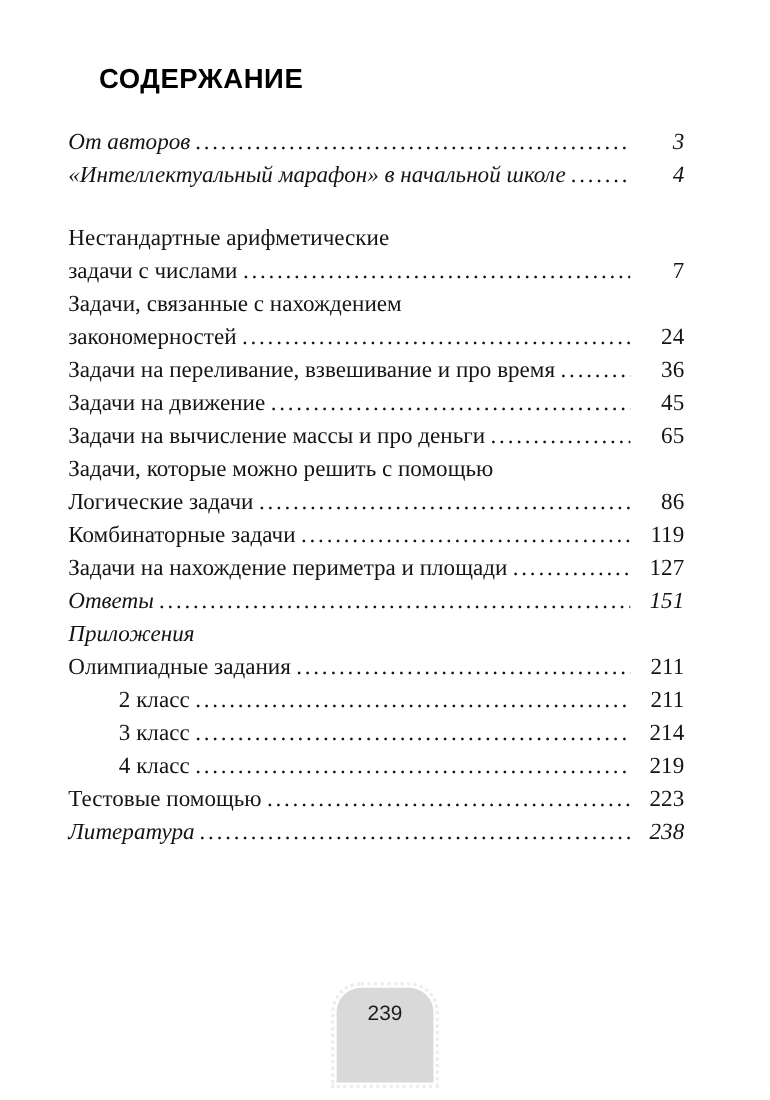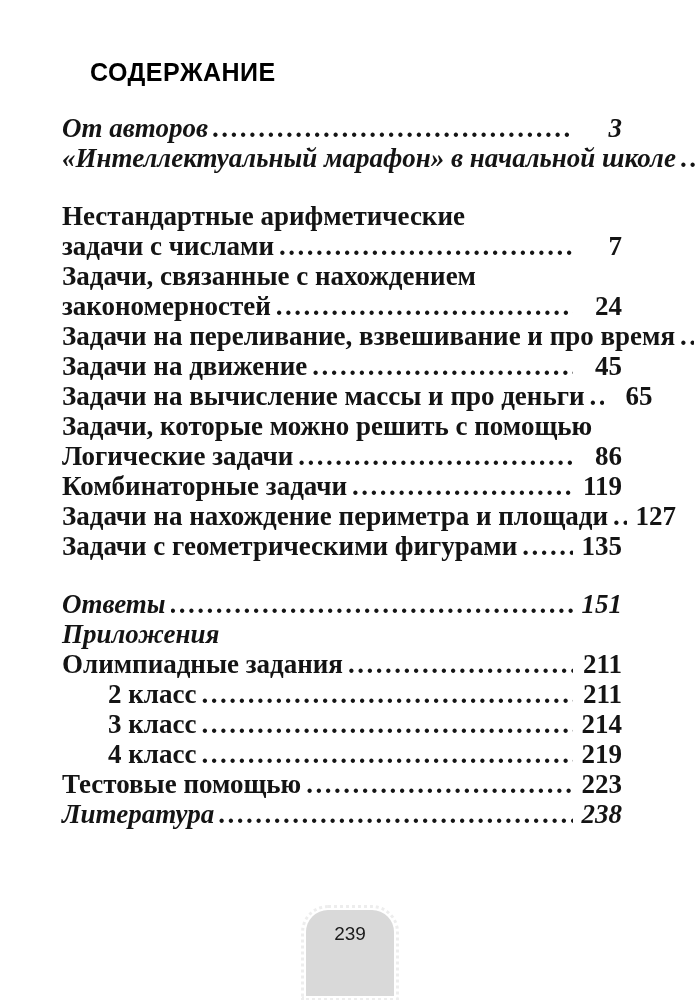--- a/index.html
+++ b/index.html
@@ -18,21 +18,21 @@
   }
   .title {
     font-family: "Liberation Sans", sans-serif;
     font-weight: bold;
     font-size: 25px;
     letter-spacing: 0.5px;
     color: #000000;
     margin: 0 0 26px 28px;
   }
   .toc { width: 100%; }
-  .entry { font-size: 27px; line-height: 30px; font-weight: bold; }
+  .entry { font-size: 21px; line-height: 30px; }
   .entry.italic { font-style: italic; }
   .entry.gap-after { margin-bottom: 28px; }
   .entry .line { white-space: nowrap; }
   .row { display: flex; align-items: baseline; }
   .entry.indent .row { padding-left: 46px; }
   .label { white-space: nowrap; }
   .dots {
     flex: 1 1 auto;
     overflow: hidden;
     white-space: nowrap;
@@ -44,21 +44,21 @@
     letter-spacing: 2.5px;
   }
   .num {
     flex: none;
     width: 46px;
     text-align: right;
     white-space: nowrap;
   }
   .page-tab {
     position: absolute;
-    bottom: 4px;
+    bottom: 16px;
     left: 50%;
     transform: translateX(-50%);
     width: 88px;
     height: 86px;
     background: #d9d9d9;
     border-radius: 22px 22px 0 0;
     outline: 3px dotted #ededed;
     outline-offset: 2px;
     text-align: center;
     padding-top: 13px;
@@ -141,27 +141,20 @@
           <span class="num">119</span>
         </div>
       </div>
       <div class="entry">
         <div class="row">
           <span class="label">Задачи на нахождение периметра и площади</span>
           <span class="dots"></span>
           <span class="num">127</span>
         </div>
       </div>
-      <div class="entry gap-after">
-        <div class="row">
-          <span class="label">Задачи с геометрическими фигурами</span>
-          <span class="dots"></span>
-          <span class="num">135</span>
-        </div>
-      </div>
       <div class="entry italic">
         <div class="row">
           <span class="label">Ответы</span>
           <span class="dots"></span>
           <span class="num">151</span>
         </div>
       </div>
       <div class="entry italic">
         <div class="row">
           <span class="label">Приложения</span>

